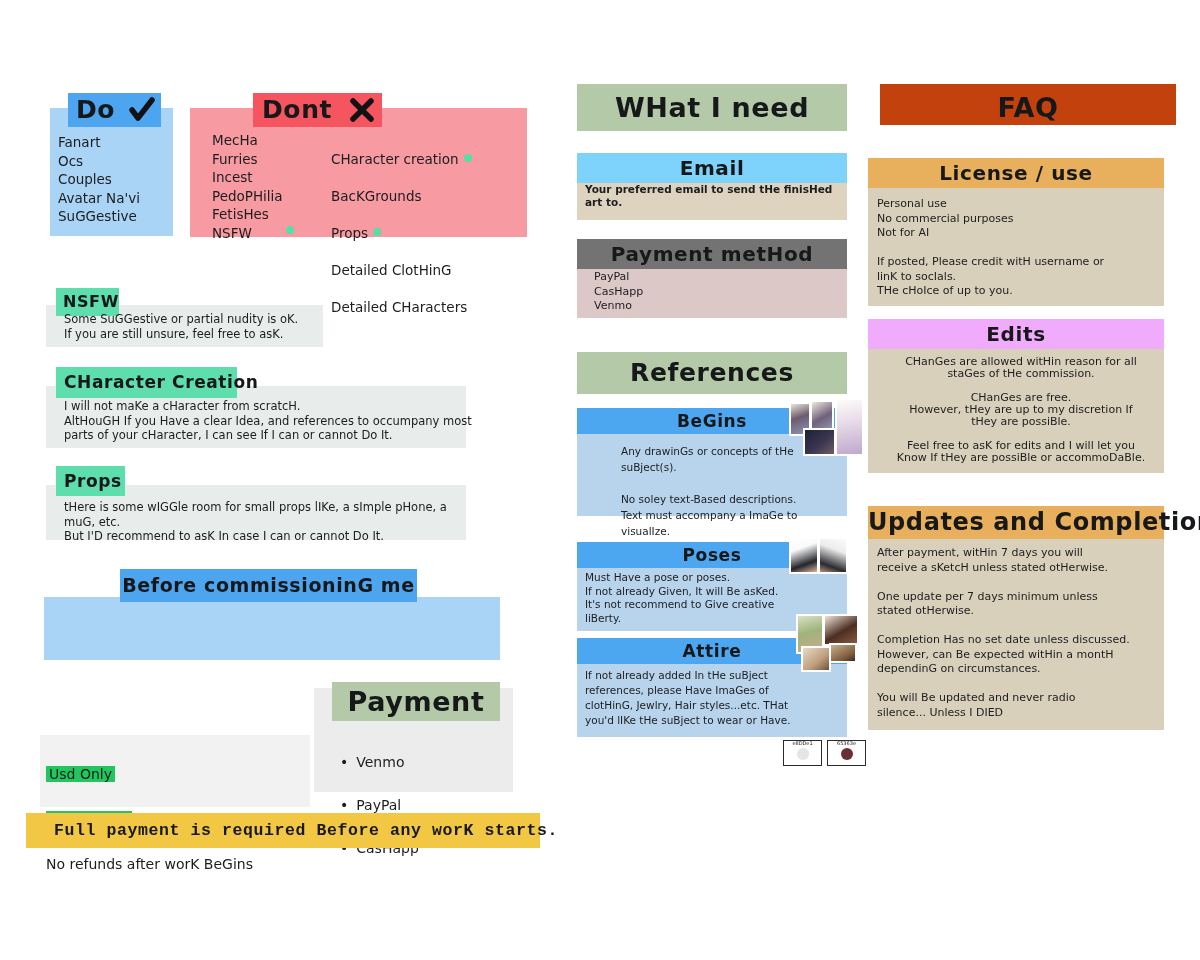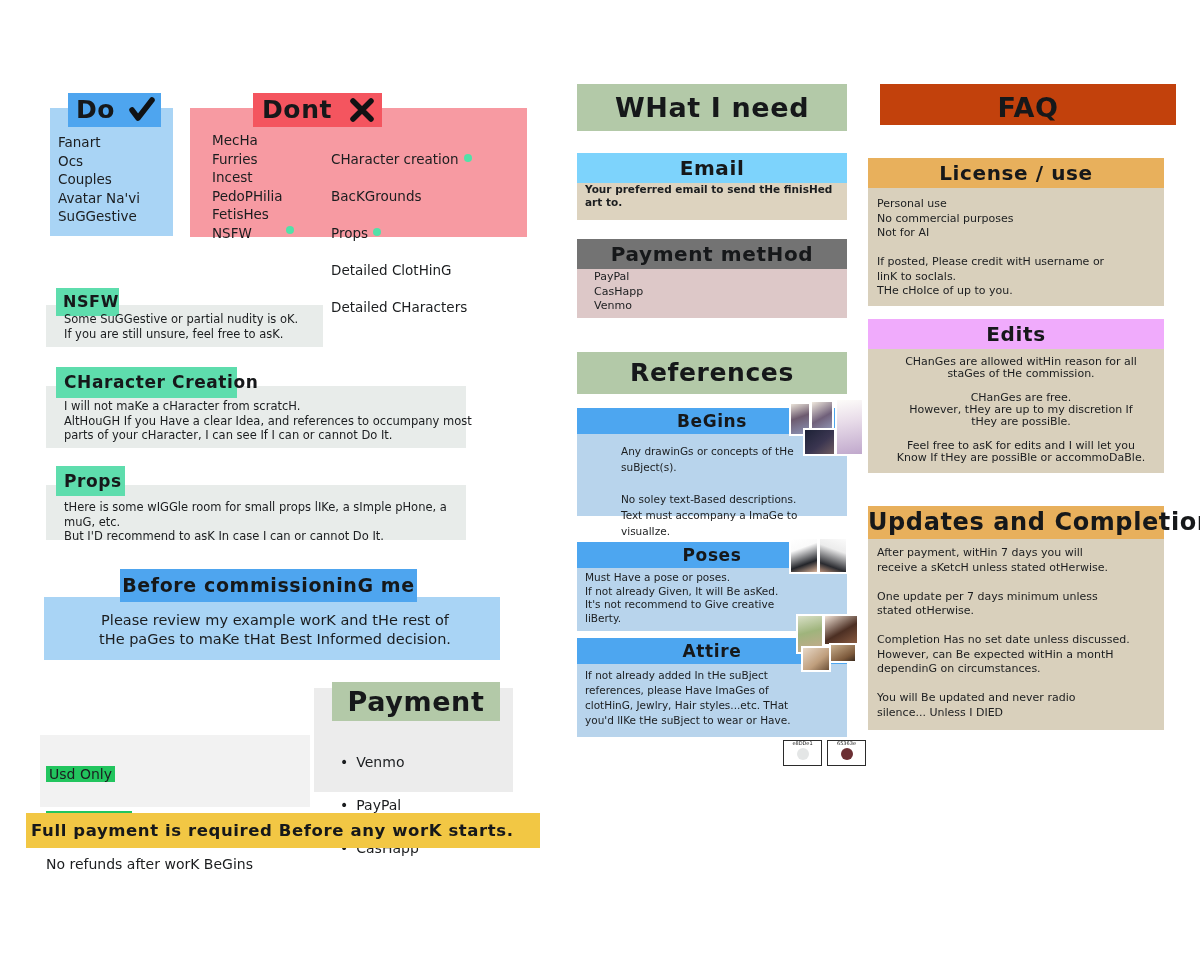--- a/index.html
+++ b/index.html
@@ -73,21 +73,21 @@
   #pay-tab .hdr { font-size:27px; line-height:39px; }
   #pay-list { left:340px; top:730px; width:170px; font-size:14px; line-height:21.5px; }
   #pay-list li { list-style:none; }
   #pay-list li::before { content:"\2022"; margin-right:8px; }
 
   #refund-body { left:40px; top:735px; width:270px; height:72px; background:#f2f2f2; }
   .hl-grey { background:#22c55e; padding:0 3px; }
   #refund-txt { left:46px; top:740px; width:270px; font-size:14px; line-height:22.5px; }
 
   #full-pay { left:26px; top:813px; width:514px; height:35px; background:#f2c744; }
-  #full-pay .hdr { font-size:16.5px; line-height:35px; text-align:left; padding-left:5px; }
+  #full-pay .hdr { font-size:16.5px; line-height:35px; text-align:left; padding-left:28px;font-family:Liberation Mono, monospace; }
 
   
   #win-hdr { left:577px; top:84px; width:270px; height:47px; background:#b3c9a8; }
   #win-hdr .hdr { font-size:27px; line-height:47px; }
 
   #email-body { left:577px; top:172px; width:270px; height:48px; background:#ddd3bf; }
   #email-tab  { left:577px; top:153px; width:270px; height:30px; background:#7dd3fc; }
   #email-tab .hdr { font-size:20px; line-height:30px; }
   #email-txt  { left:585px; top:183px; width:260px; font-size:10.5px; line-height:13px;font-weight:bold; }
 
@@ -206,22 +206,20 @@
     <div class="hdr">Props</div>
   </div>
   <div class="blk body-txt" id="props-txt">tHere is some wIGGle room for small props lIKe, a sImple pHone, a
 muG, etc.
 But I'D recommend to asK In case I can or cannot Do It.</div>
 
   <div class="blk" id="bcm-body"></div>
   <div class="blk" id="bcm-tab">
     <div class="hdr">Before commissioninG me</div>
   </div>
-  <div class="blk body-txt" id="bcm-txt">Please review my example worK and tHe rest of
-tHe paGes to maKe tHat Best Informed decision.</div>
 
   <div class="blk" id="pay-body"></div>
   <div class="blk" id="pay-tab">
     <div class="hdr">Payment</div>
   </div>
   <ul class="blk body-txt" id="pay-list">
     <li>Venmo</li>
     <li>PayPal</li>
     <li>CasHapp</li>
   </ul>

